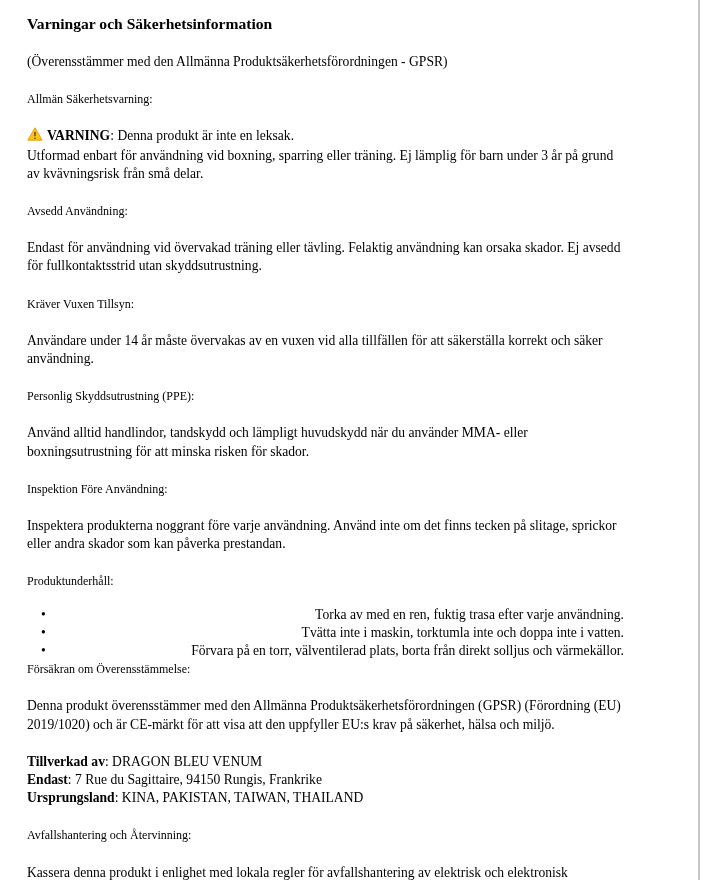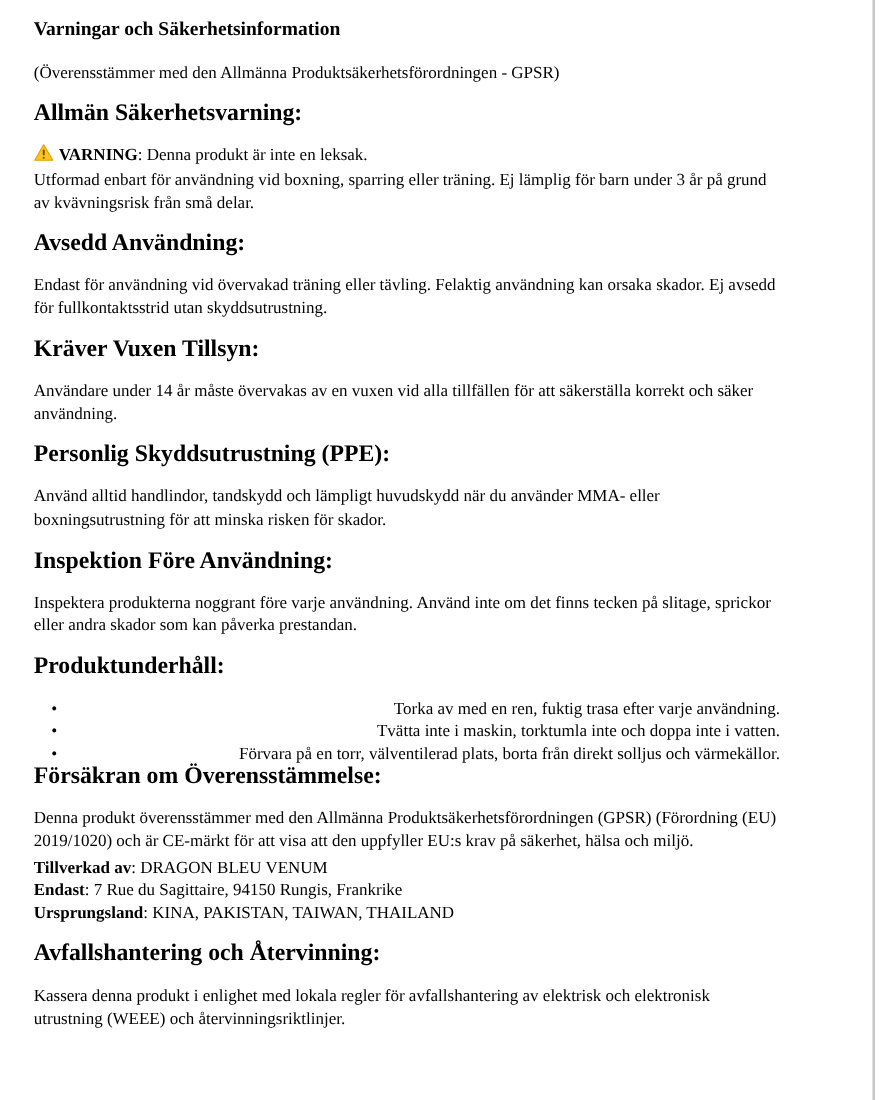--- a/index.html
+++ b/index.html
@@ -24,25 +24,25 @@
     height: 880px;
     padding: 13px 15px 0 27px;
   }
   .doc-title {
     font-size: 15.6px;
     font-weight: bold;
     line-height: 21px;
     margin: 0 0 15px 0;
   }
   p.block {
-    margin: 3px 0;
+    margin: 19px 0;
   }
   h2.sec-heading {
-    font-size: 19px;
-    font-weight: bold;
+    font-size: 12px;
+    font-weight: normal;
     line-height: 18.2px;
     margin: 15px 0;
   }
   h2.sec-heading.after-bullets {
     margin-top: 0;
   }
   ul.bullet-list {
     list-style: none;
     margin: 14px 0 0 0;
     padding: 0 0 0 14px;

